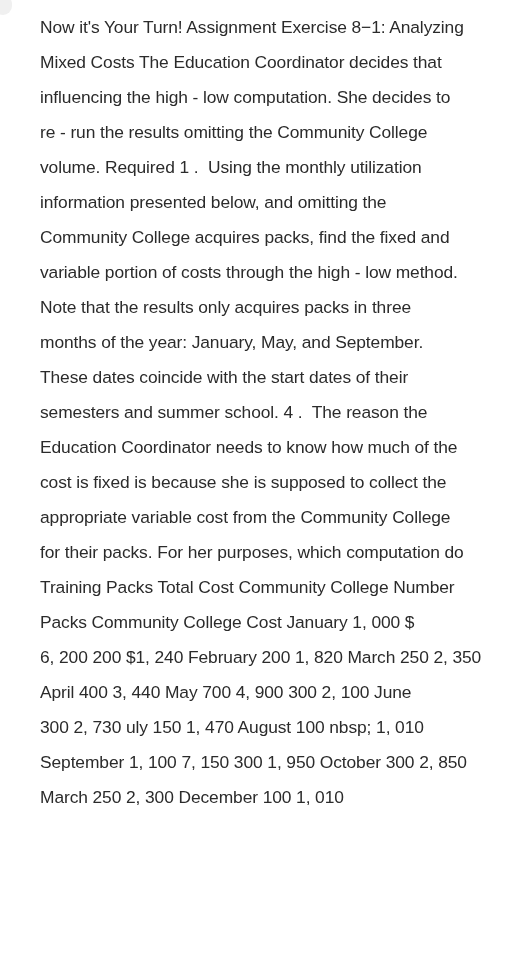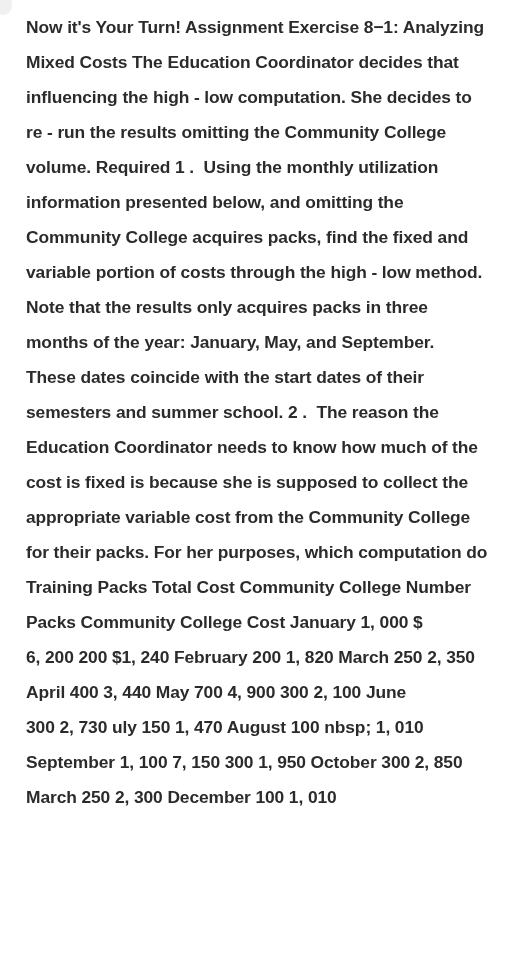--- a/index.html
+++ b/index.html
@@ -22,24 +22,23 @@
     left: -6px;
     top: -5px;
     width: 18px;
     height: 20px;
     border-radius: 9px;
     background: #f0f0f0;
   }
 
   #document-body {
     position: absolute;
-    left: 26px;
+    left: 40px;
     top: 10px;
     width: 442px;
-    font-weight: bold;
   }
 
   .text-line {
     font-size: 17.4px;
     line-height: 35px;
     color: #2b2b2b;
     letter-spacing: -0.1px;
     white-space: pre;
   }
 </style>
@@ -53,21 +52,21 @@
   <div class="text-line">Mixed Costs The Education Coordinator decides that</div>
   <div class="text-line">influencing the high - low computation. She decides to</div>
   <div class="text-line">re - run the results omitting the Community College</div>
   <div class="text-line">volume. Required 1 .  Using the monthly utilization</div>
   <div class="text-line">information presented below, and omitting the</div>
   <div class="text-line">Community College acquires packs, find the fixed and</div>
   <div class="text-line">variable portion of costs through the high - low method.</div>
   <div class="text-line">Note that the results only acquires packs in three</div>
   <div class="text-line">months of the year: January, May, and September.</div>
   <div class="text-line">These dates coincide with the start dates of their</div>
-  <div class="text-line">semesters and summer school. 2 .  The reason the</div>
+  <div class="text-line">semesters and summer school. 4 .  The reason the</div>
   <div class="text-line">Education Coordinator needs to know how much of the</div>
   <div class="text-line">cost is fixed is because she is supposed to collect the</div>
   <div class="text-line">appropriate variable cost from the Community College</div>
   <div class="text-line">for their packs. For her purposes, which computation do</div>
   <div class="text-line">Training Packs Total Cost Community College Number</div>
   <div class="text-line">Packs Community College Cost January 1, 000 $</div>
   <div class="text-line">6, 200 200 $1, 240 February 200 1, 820 March 250 2, 350</div>
   <div class="text-line">April 400 3, 440 May 700 4, 900 300 2, 100 June</div>
   <div class="text-line">300 2, 730 uly 150 1, 470 August 100 nbsp; 1, 010</div>
   <div class="text-line">September 1, 100 7, 150 300 1, 950 October 300 2, 850</div>

